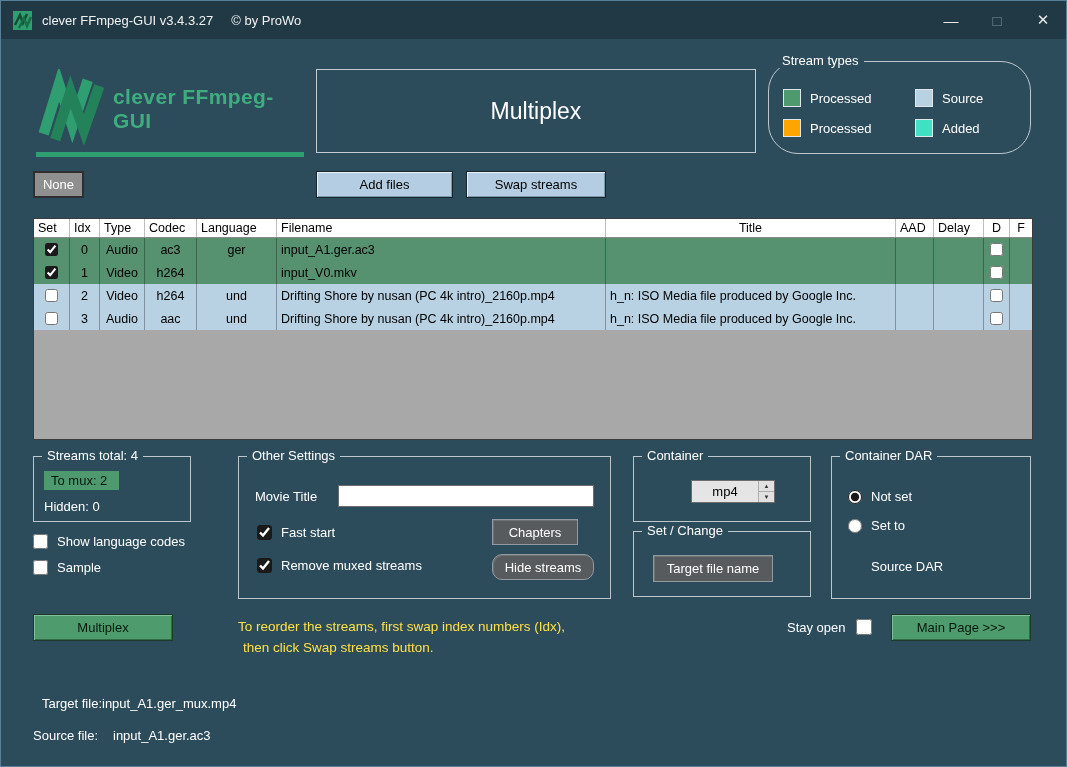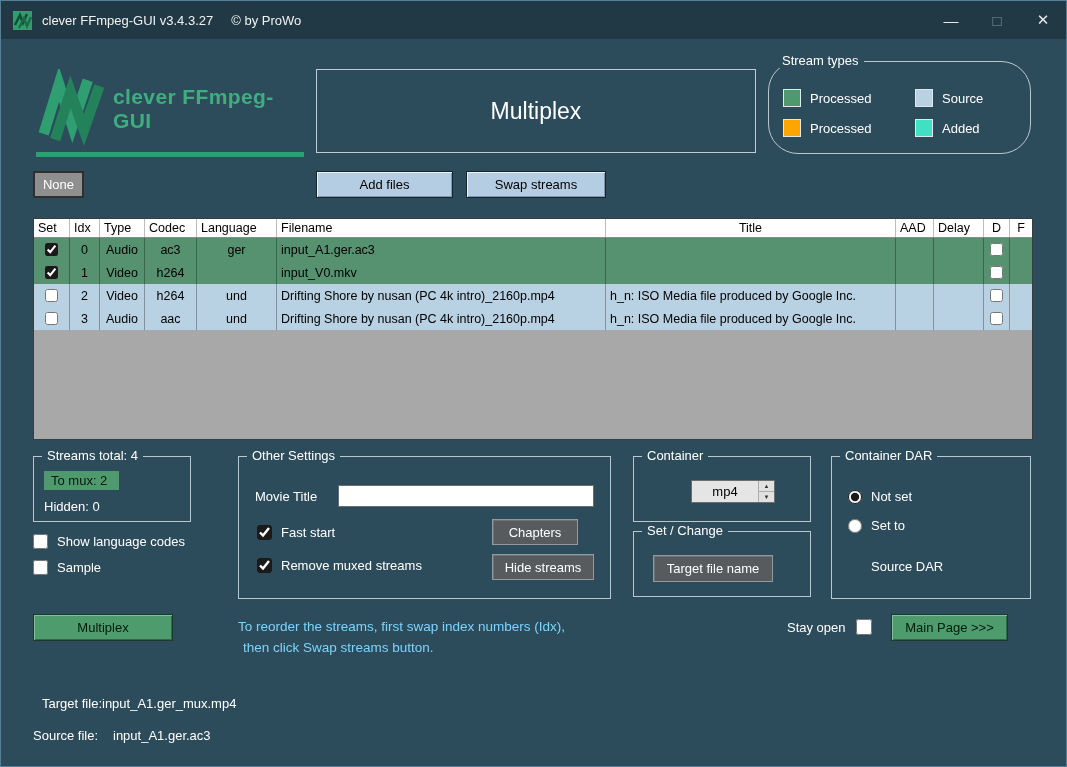--- a/index.html
+++ b/index.html
@@ -57,21 +57,21 @@
     box-shadow:inset 1px 1px 0 #e9f3fb, inset -1px -1px 0 #7e99ad;
   }
   .btn-addfiles { left:315px; top:170px; width:137px; }
   .btn-swap { left:465px; top:170px; width:140px; }
   .btn-green {
     position:absolute; height:27px; background:#4e9b6d; color:#05190d; font-size:13px;
     border:1px solid #1d3a2a;
     box-shadow:inset 1px 1px 0 #7fc09a, inset -1px -1px 0 #2f6b49;
   }
   .btn-multiplex { left:32px; top:613px; width:140px; }
-  .btn-mainpage { left:890px; top:613px; width:117px; }
+  .btn-mainpage { left:890px; top:613px; width:140px; }
   .btn-dark {
     background:#575b5e; color:#fff; border:1px solid #939a9f; font-size:13px;
     box-shadow:inset 1px 1px 0 #6d7275;
   }
   
   .streamtable {
     position:absolute; left:32px; top:217px; width:1000px; height:222px;
     background:#a8a8a8; border:1px solid #3c3c3c; overflow:hidden;
   }
   .thead {
@@ -116,21 +116,21 @@
   .spin-b {
     flex:1; background:#e1e1e1; border:none; font-size:6px; line-height:1;
     display:flex; align-items:center; justify-content:center; color:#333; padding:0;
   }
   .spin-b:first-child { border-bottom:1px solid #adadad; }
   .gb-setchange { left:632px; top:530px; width:178px; height:66px; }
   .btn-target { position:absolute; left:19px; top:23px; width:120px; height:27px; }
   .gb-dar { left:830px; top:455px; width:200px; height:143px; }
   .radiorow { position:absolute; display:flex; align-items:center; gap:9px; font-size:13px; color:#fff; }
   
-  .instructions { position:absolute; left:237px; top:616px; font-size:13.5px; color:#7dd3fc; line-height:1.55; }
+  .instructions { position:absolute; left:237px; top:616px; font-size:13.5px; color:#fde047; line-height:1.55; }
   .instr2 { padding-left:5px; }
   .stayopen { position:absolute; left:786px; top:618px; display:flex; align-items:center; gap:10px; font-size:13px; color:#fff; }
   .stayopen input { width:16px; height:16px; }
   .filerow { position:absolute; display:flex; font-size:13px; color:#fff; }
   .filerow .flabel { width:80px; }
   .row-target { left:21px; top:695px;text-align:right; }
   .row-source { left:32px; top:727px; }
 </style>
 </head>
 <body>
@@ -301,21 +301,21 @@
     <input class="txtinput" style="left: 99px; top: 28px; width: 256px; height: 22px;" value="">
     <div class="chkrow" style="left:18px; top:68px;">
       <input type="checkbox" style="width: 15px; height: 15px;" checked="">
       <span>Fast start</span>
     </div>
     <button class="btn-dark" style="position:absolute; left:253px; top:62px; width:86px; height:26px;">Chapters</button>
     <div class="chkrow" style="left:18px; top:101px;">
       <input type="checkbox" style="width: 15px; height: 15px;" checked="">
       <span>Remove muxed streams</span>
     </div>
-    <button class="btn-dark" style="position:absolute; left:253px; top:97px; width:102px; height:26px;">Hide streams</button>
+    <button class="btn-dark" style="position:absolute; left:253px; top:97px; width:102px; height:26px;border-radius:10px;">Hide streams</button>
   </div>
 
   <div class="groupbox gb-container">
     <span class="gb-label">Container</span>
     <div class="spinner">
       <span class="spin-val">mp4</span>
       <span class="spin-btns">
         <button class="spin-b">▲</button>
         <button class="spin-b">▼</button>
       </span>

